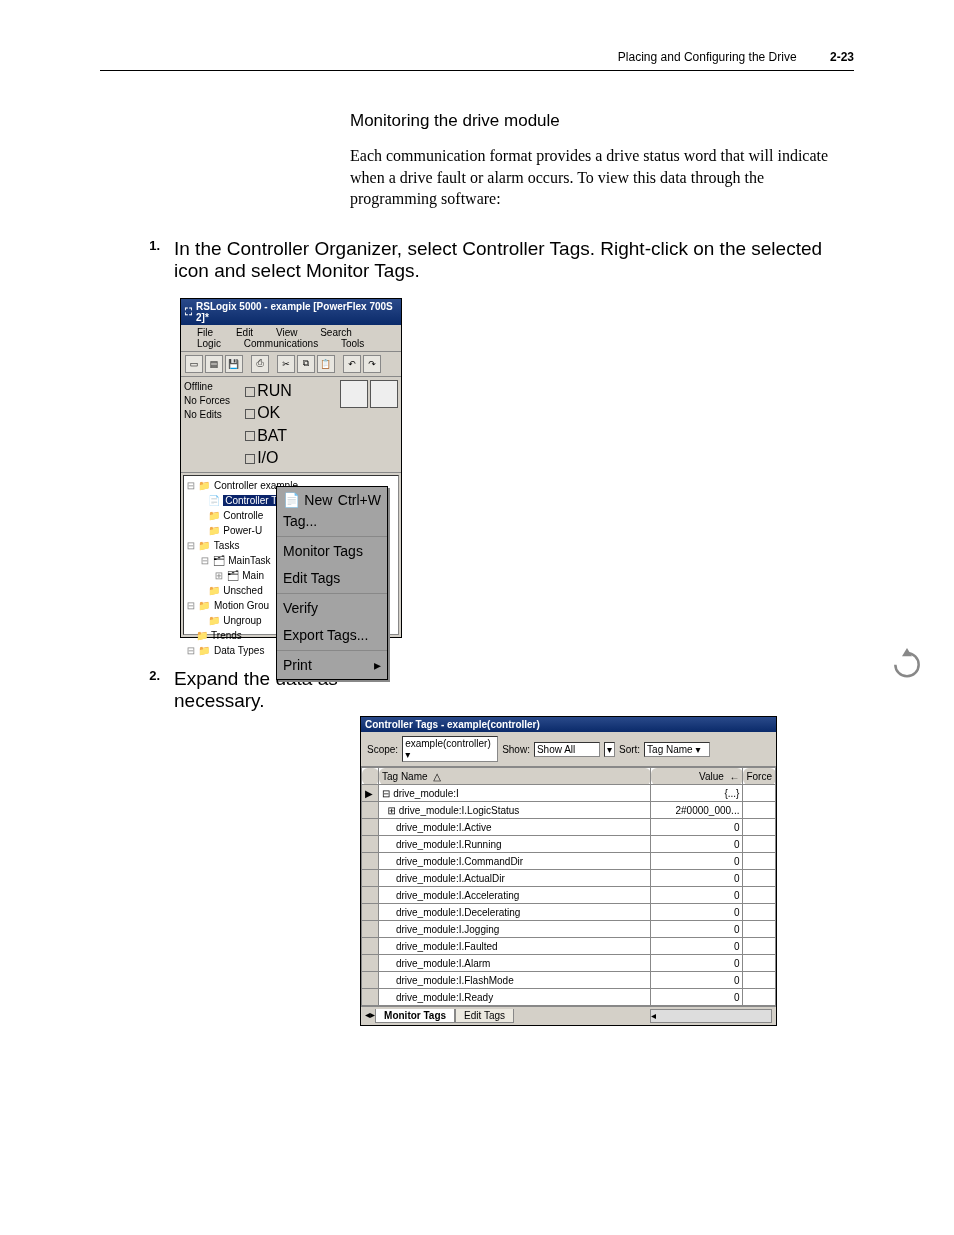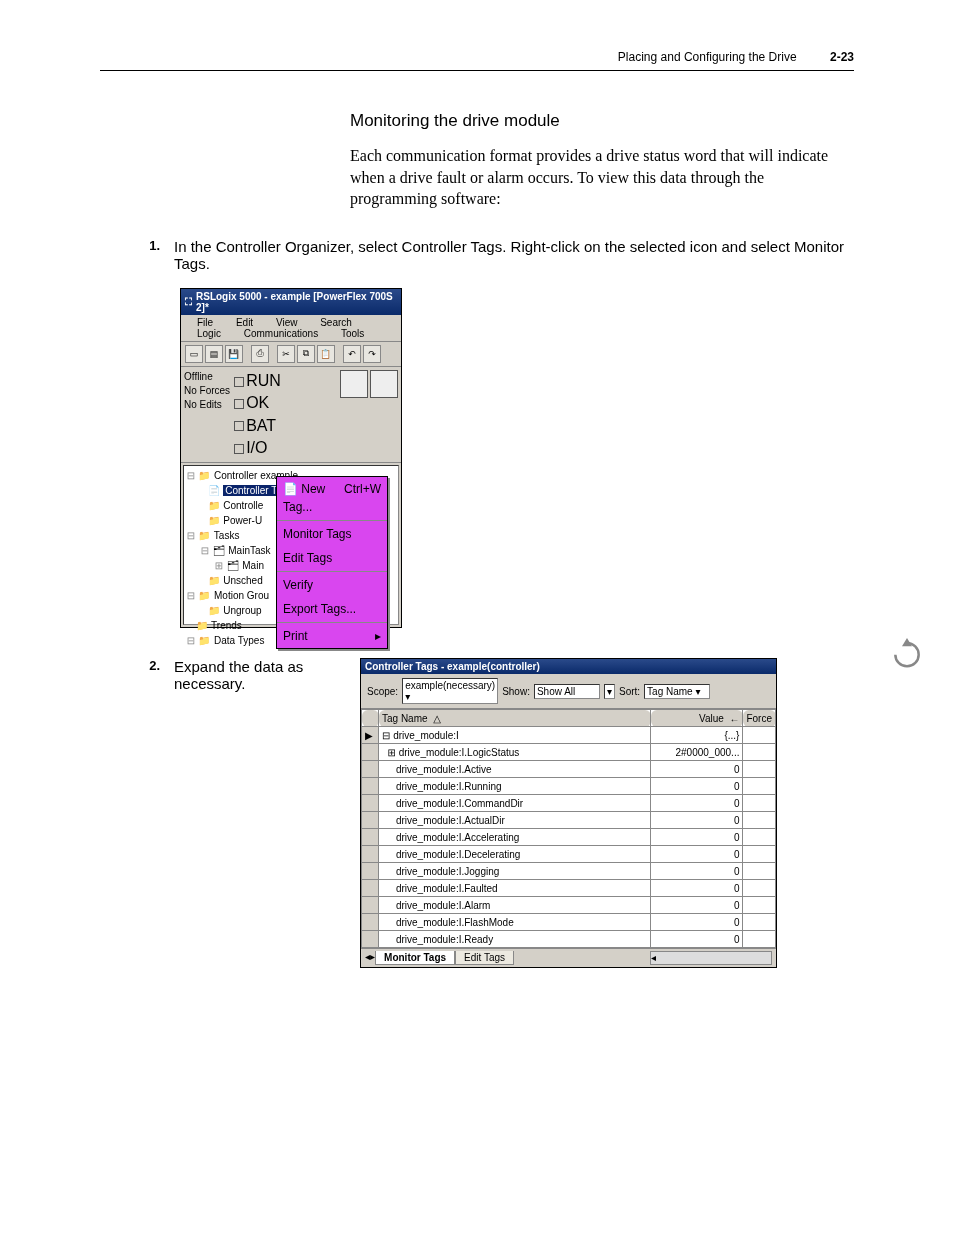--- a/index.html
+++ b/index.html
@@ -41,21 +41,21 @@
     margin-bottom: 16px;
   }
   .step-num {
     width: 60px;
     text-align: right;
     font-weight: bold;
     font-size: 13px;
     padding-right: 14px;
   }
   .step-text {
-    font-size: 15px;
+    font-size: 19px;
     flex: 1;
   }
   .screenshot-container {
     margin-left: 80px;
     margin-bottom: 30px;
   }
   .screenshot2-container {
     margin-left: 260px;
     position: relative;
   }
@@ -90,50 +90,51 @@
     border-bottom: 1px solid #888;
     display: flex;
     gap: 2px;
   }
   .tbbtn {
     width: 16px; height: 16px; border: 1px solid #888; background: #e8e6e0;
     display:inline-flex; align-items:center; justify-content:center;
     font-size:9px;
   }
   .status-area {
-    display:flex; padding:3px; gap:4px; border-bottom:1px solid #888;
+    display:flex; padding:3px; gap:15px; border-bottom:1px solid #888;
   }
   .status-left { font-size:10px; line-height:1.4; }
   .status-mid { font-size:16px; line-height:1.4; }
   .status-mid .led { display:inline-block; width:8px;height:8px;border:1px solid #555;margin-right:2px;vertical-align:middle;}
   .status-right { margin-left:auto; display:flex; gap:2px; align-items:flex-start;}
   .status-right .box { width:26px;height:26px;border:1px solid #555;background:#eee;}
   .tree {
     background:#fff; border:1px inset #888; margin:2px; padding:2px 2px 6px 2px;
     font-size:10px; line-height:1.5; position:relative; height:150px;
   }
   .tree .node { white-space:nowrap; }
   .tree .sel { background:#0a246a; color:#fff; padding:0 2px; }
   .tree .ic { display:inline-block; width:10px; text-align:center; color:#888; }
   .tree .fold { color:#a08020; }
   .ctxmenu {
     position:absolute; left:92px; top:10px; width:110px;
-    background:#d946ef; border:1px solid #000; box-shadow:2px 2px 0 #888;
-    font-size:12px;
+    background:#a3a3a3; border:1px solid #000; box-shadow:2px 2px 0 #888;
+    font-size:14px;
   }
   .ctxmenu .row { display:flex; justify-content:space-between; padding:3px 6px; border-bottom:0; }
   .ctxmenu .sep { border-top:1px solid #888; margin:1px 0; }
 
   
   .win2 {
     width: 415px;
     border: 1px solid #000;
     font-family: Tahoma, Arial, sans-serif;
     font-size: 10px;
     background:#d4d0c8;
+    margin-top:48px;
   }
   .win2-title {
     background: linear-gradient(#2a4a8a,#0a2a6a);
     color:#fff; padding:2px 4px; font-weight:bold;
   }
   .filterbar {
     padding:4px 6px; display:flex; align-items:center; gap:4px; background:#d4d0c8;
     font-size:10px; border-bottom:1px solid #888;
   }
   .filterbar .lbl { }
@@ -289,21 +290,21 @@
     </div>
     <div class="screenshot2-container" style="margin-left:0; flex:1; position:relative;">
       <svg class="loop-icon" viewBox="0 0 40 48">
         <path d="M20 6 A14 14 0 1 1 6 20" stroke="#888" stroke-width="3" fill="none"></path>
         <polygon points="20,0 26,10 14,10" fill="#888"></polygon>
       </svg>
       <div class="win2">
         <div class="win2-title">Controller Tags - example(controller)</div>
         <div class="filterbar">
           <span class="lbl">Scope:</span>
-          <span class="sel selw1"><span>example(necessary)</span> ▾</span>
+          <span class="sel selw1"><span>example(controller)</span> ▾</span>
           <span class="lbl">Show:</span>
           <span class="inp inpw1">Show All</span>
             <span class="sel">▾</span>
           <span class="lbl">Sort:</span>
           <span class="sel selw2"><span>Tag Name</span> ▾</span>
         </div>
         <table class="tagtable">
           <thead>
             <tr>
               <th class="rowhead"></th>

